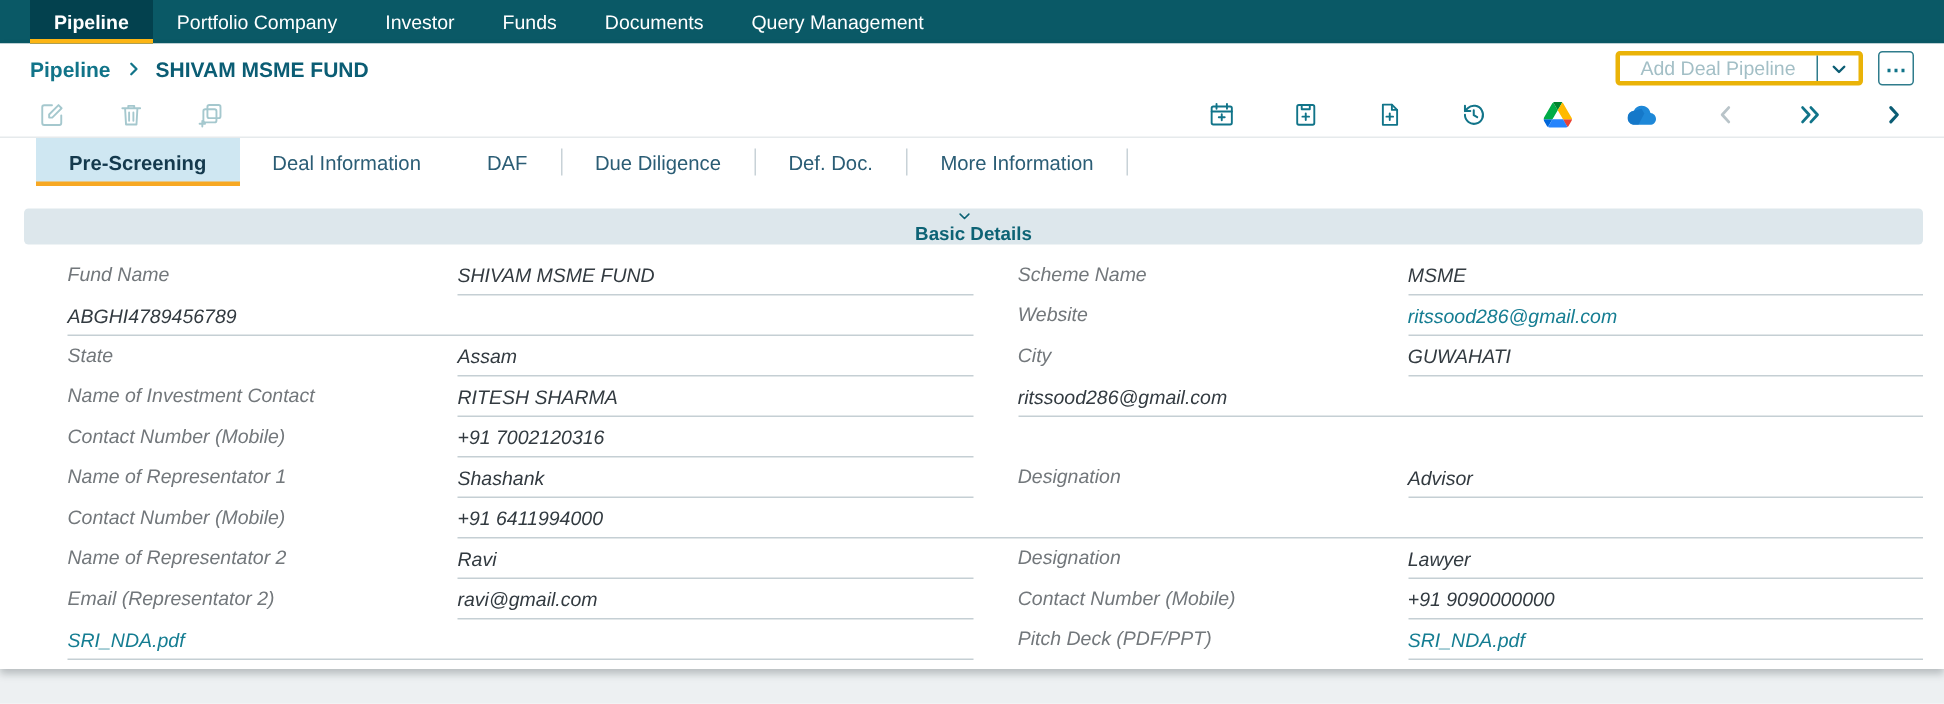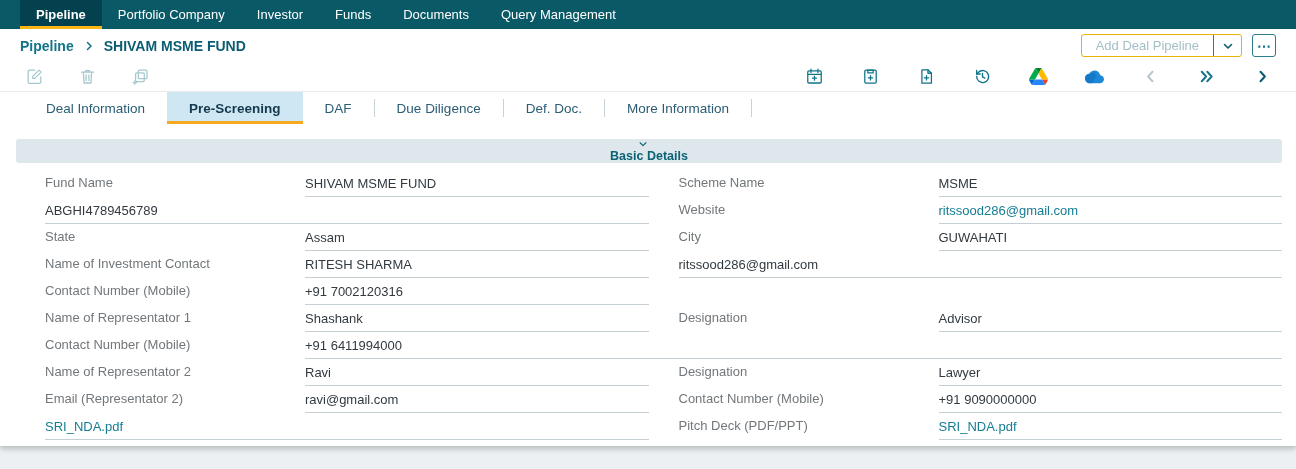--- a/index.html
+++ b/index.html
@@ -16,21 +16,21 @@
 
   
   .page { background:#fff; box-shadow:0 3px 5px rgba(50,60,65,.28); }
 
   
   .crumb-row { height:33px; display:flex; align-items:center; padding:0 20px; }
   .crumb-root { color:var(--teal,#117489); font-size:14px; font-weight:700; cursor:pointer; }
   .crumb-sep { margin:0 9px; display:flex; }
   .crumb-cur { color:var(--dark_teal,#0b5d74); font-size:14px; font-weight:700; }
   .crumb-right { margin-left:auto; display:flex; align-items:center; gap:10px; }
-  .add-deal-btn { height:23px; border:1px solid #eab308; border-radius:3px; display:flex; align-items:stretch; cursor:pointer; background:#fff; }
+  .add-deal-btn { height:23px; border:3px solid #eab308; border-radius:3px; display:flex; align-items:stretch; cursor:pointer; background:#fff; }
   .add-deal-label { display:flex; align-items:center; padding:0 14px; color:#a3bfc6; font-size:13px; font-weight:500; }
   .add-deal-caret { display:flex; align-items:center; justify-content:center; width:28px; border-left:1px solid #2f7c8c; color:var(--dark_teal,#0b5d74); }
   .more-btn { height:23px; width:24px; border:1px solid #2f7c8c; border-radius:3px; display:flex; align-items:center; justify-content:center;
     color:var(--teal,#117489); font-size:14px; font-weight:700; cursor:pointer; background:#fff; line-height:1; }
 
   
   .toolbar { height:30px; display:flex; align-items:center; padding:0 24px; border-bottom:1px solid #e6eaec; }
   .tool-left { display:flex; align-items:center; gap:33px; }
   .tool-right { margin-left:auto; display:flex; align-items:center; gap:36px; }
   .ticon { width:20px; height:20px; display:flex; align-items:center; justify-content:center; cursor:pointer; }
@@ -51,21 +51,21 @@
 
   
   .card { padding:15px 14px 6px 16px; }
   .section-head { height:24px; background:var(--section_bg,#dde7ec); border-radius:3px; display:flex; align-items:center;
     padding:0 12px; cursor:pointer;flex-direction:column; }
   .section-head svg { width:14px; height:14px; margin-right:12px; }
   .section-title { color:var(--section_text,#0d6375); font-size:12.5px; font-weight:700; }
 
   
   .form { padding:7px 0 0 29px; }
-  .form-row { display:flex; min-height:27px; }
+  .form-row { display:flex; min-height:27px;font-style:italic; }
   .fcol { display:flex; flex:1; }
   .fcol.left { margin-right:30px; }
   .flabel { width:260px; flex:none; display:flex; align-items:center; color:var(--label,#72777b); font-size:13px; line-height:1.25; padding-right:8px; }
   .fvalue { flex:1; display:flex; align-items:center; color:var(--value,#323a40); font-size:13px;
     border-bottom:1px solid var(--underline,#c5cfd4); }
   .fvalue.link { color:var(--link,#157d92); cursor:pointer; }
   .fcol.blank .fvalue { border-bottom:none; }
 </style>
 </head>
 <body>
@@ -180,22 +180,22 @@
       </span>
       <span class="ticon c-darkteal">
         <svg viewBox="0 0 24 24" fill="none" stroke="currentColor" stroke-width="2.6" stroke-linecap="round" stroke-linejoin="round">
             <path d="M9.5 6l5.5 6-5.5 6"></path>
           </svg>
       </span>
     </div>
   </div>
 
   <div class="tabbar">
+    <div class="subtab active">Pre-Screening</div>
     <div class="subtab">Deal Information</div>
-    <div class="subtab active">Pre-Screening</div>
     <div class="subtab">DAF</div>
     <div class="tab-div"></div>
     <div class="subtab">Due Diligence</div>
     <div class="tab-div"></div>
     <div class="subtab">Def. Doc.</div>
     <div class="tab-div"></div>
     <div class="subtab">More Information</div>
     <div class="tab-div"></div>
   </div>
 

